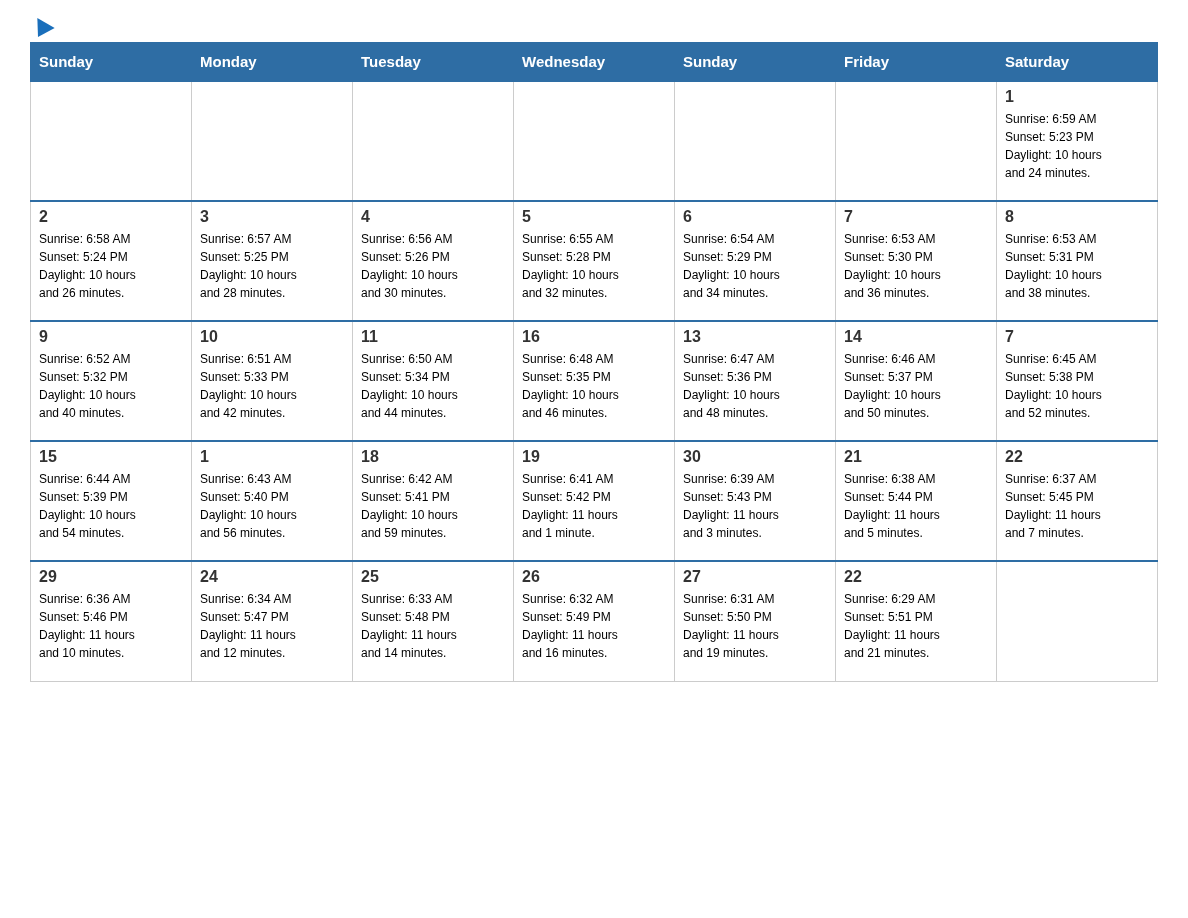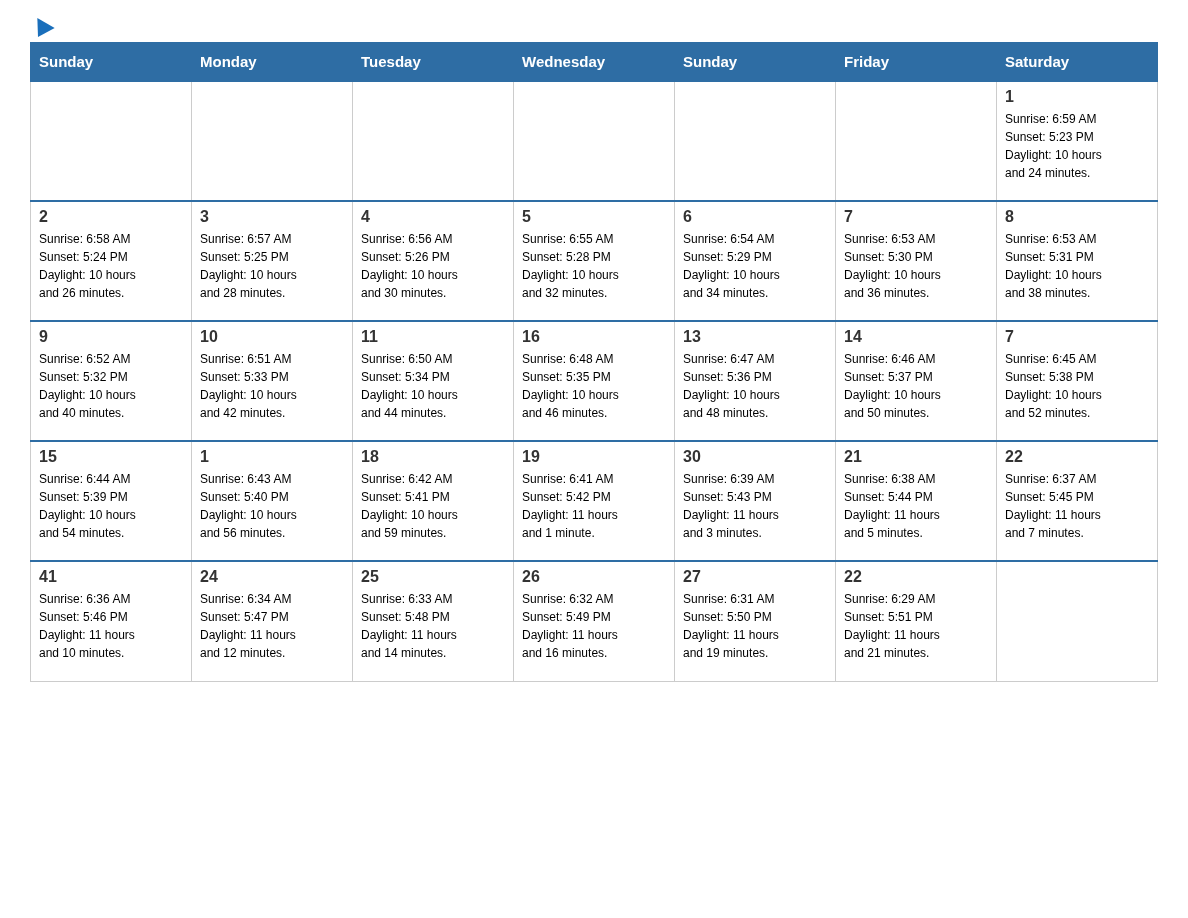--- a/index.html
+++ b/index.html
@@ -230,21 +230,21 @@
           <span class="day-number">21</span>
           <div class="day-info">Sunrise: 6:38 AM<br>Sunset: 5:44 PM<br>Daylight: 11 hours<br>and 5 minutes.</div>
         </td>
         <td>
           <span class="day-number">22</span>
           <div class="day-info">Sunrise: 6:37 AM<br>Sunset: 5:45 PM<br>Daylight: 11 hours<br>and 7 minutes.</div>
         </td>
       </tr>
       <tr class="week-row">
         <td>
-          <span class="day-number">41</span>
+          <span class="day-number">29</span>
           <div class="day-info">Sunrise: 6:36 AM<br>Sunset: 5:46 PM<br>Daylight: 11 hours<br>and 10 minutes.</div>
         </td>
         <td>
           <span class="day-number">24</span>
           <div class="day-info">Sunrise: 6:34 AM<br>Sunset: 5:47 PM<br>Daylight: 11 hours<br>and 12 minutes.</div>
         </td>
         <td>
           <span class="day-number">25</span>
           <div class="day-info">Sunrise: 6:33 AM<br>Sunset: 5:48 PM<br>Daylight: 11 hours<br>and 14 minutes.</div>
         </td>

